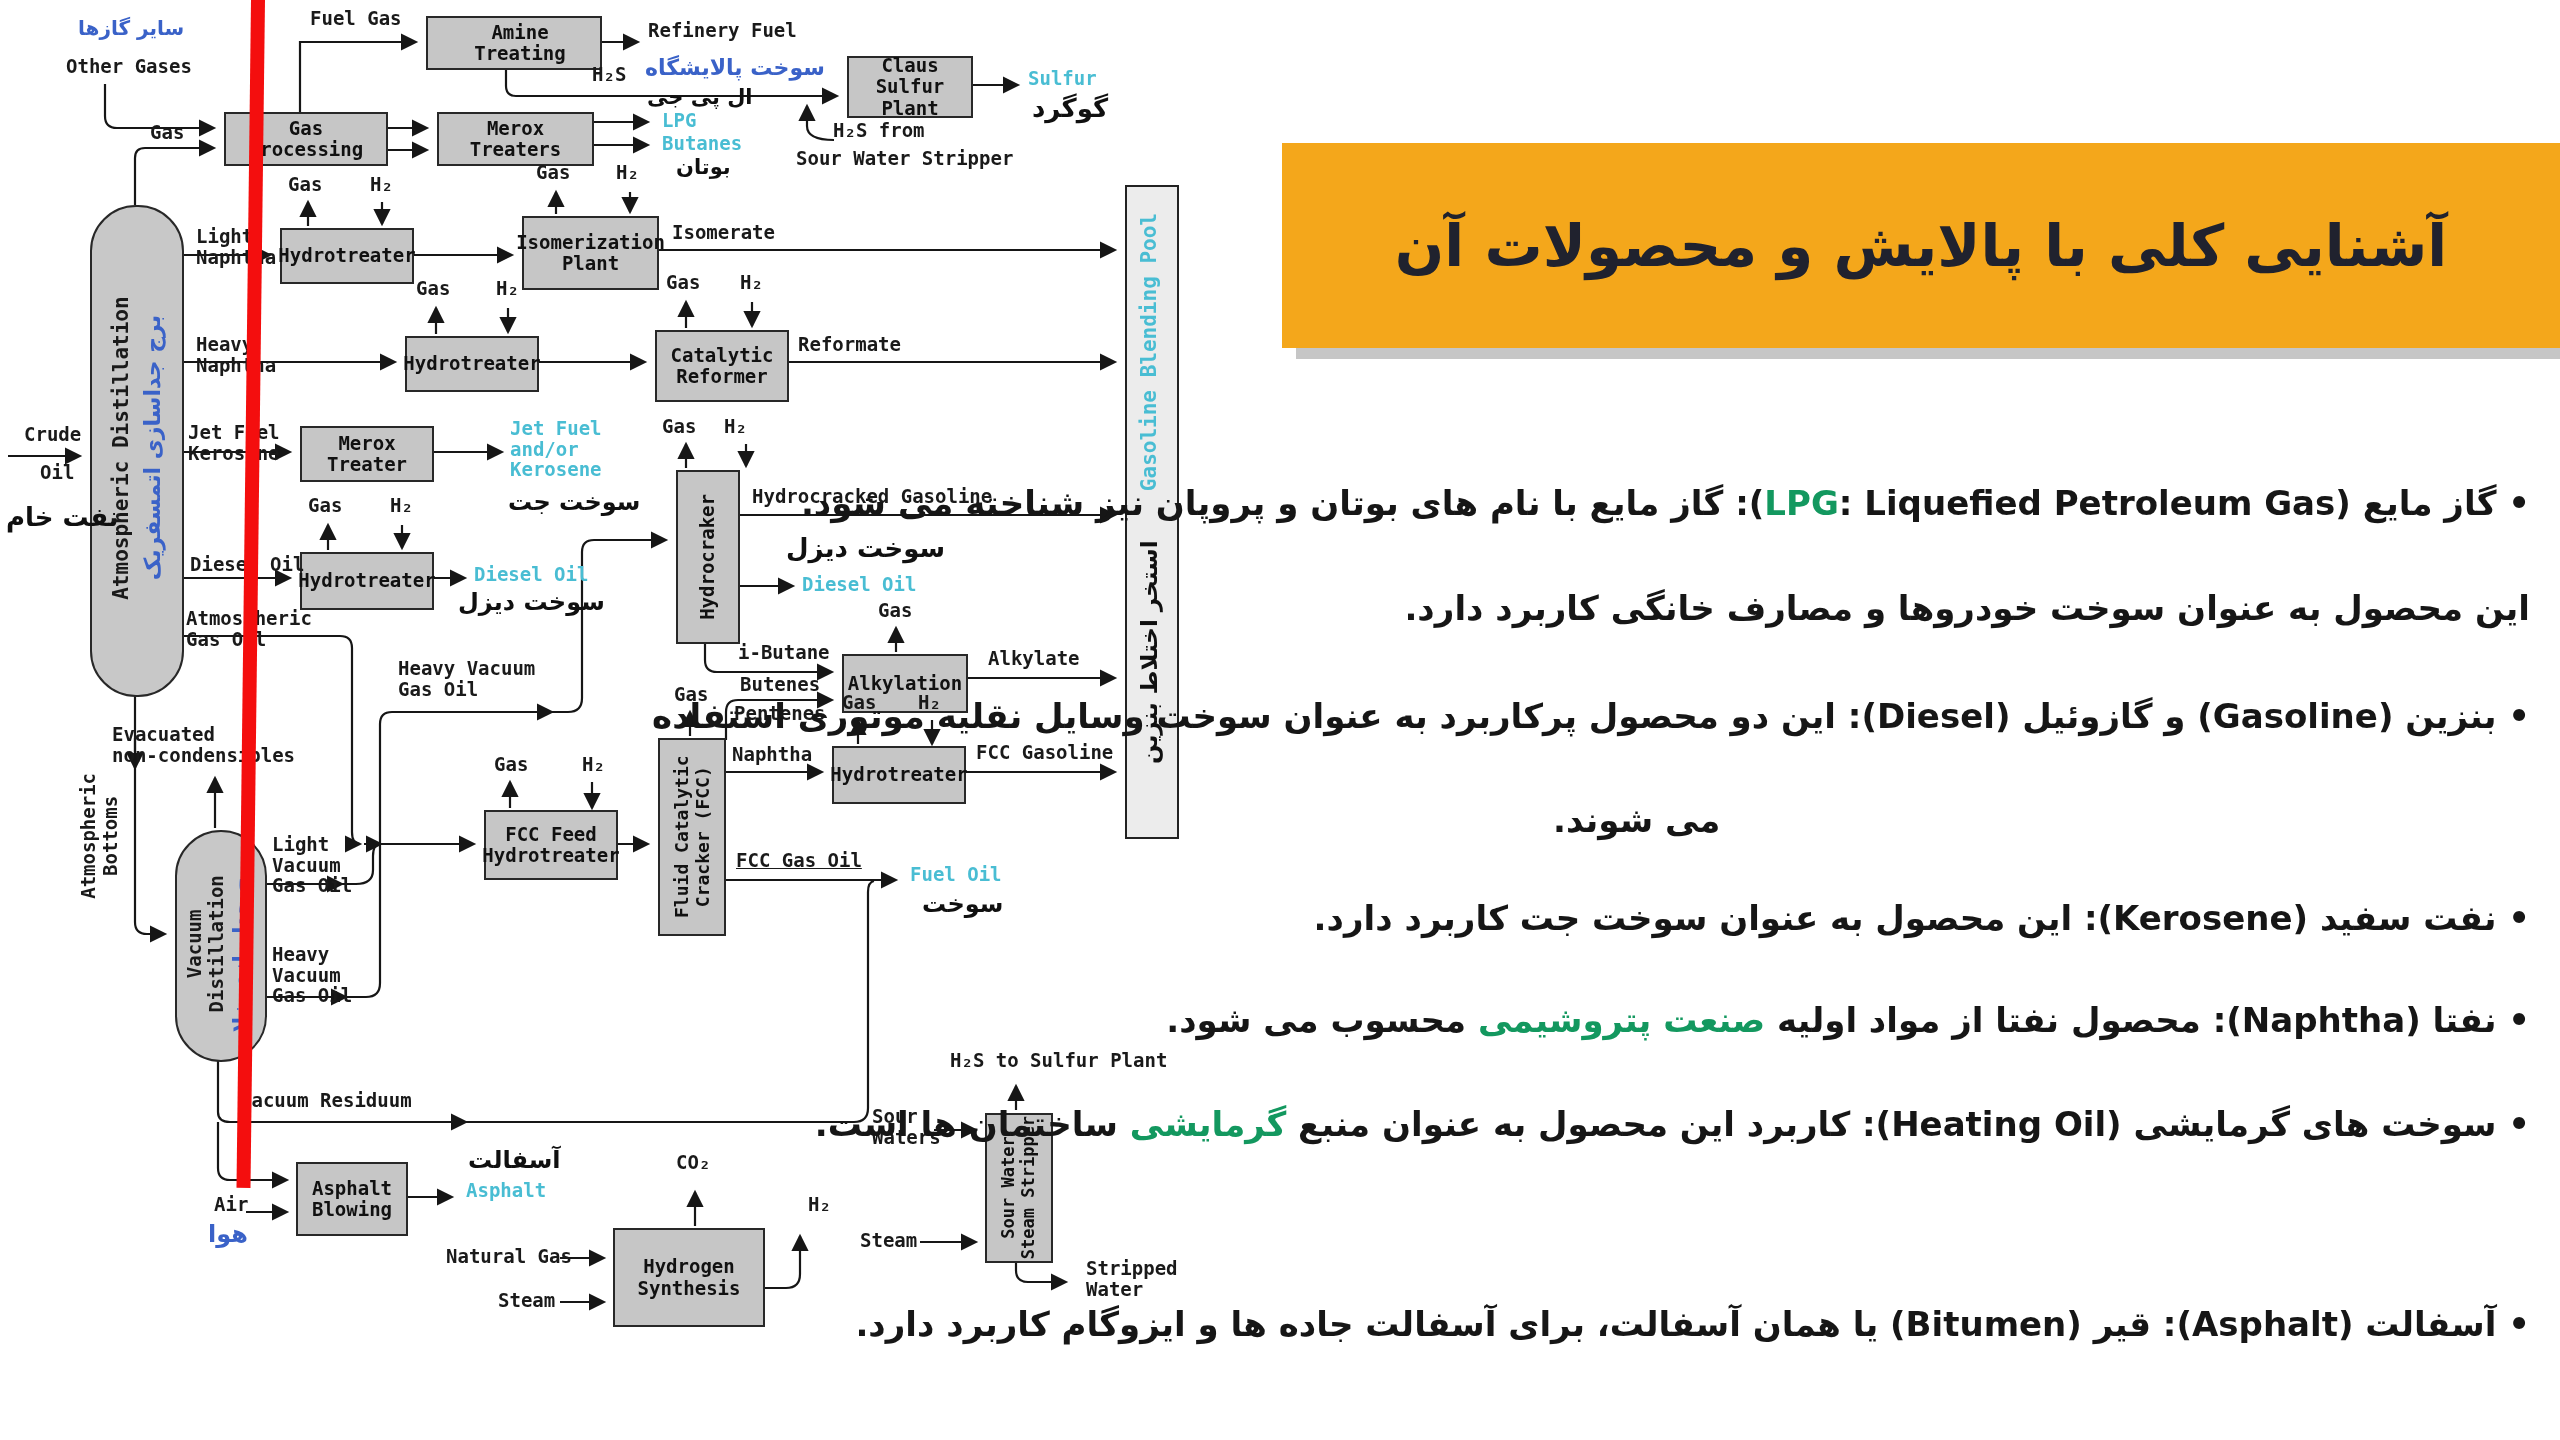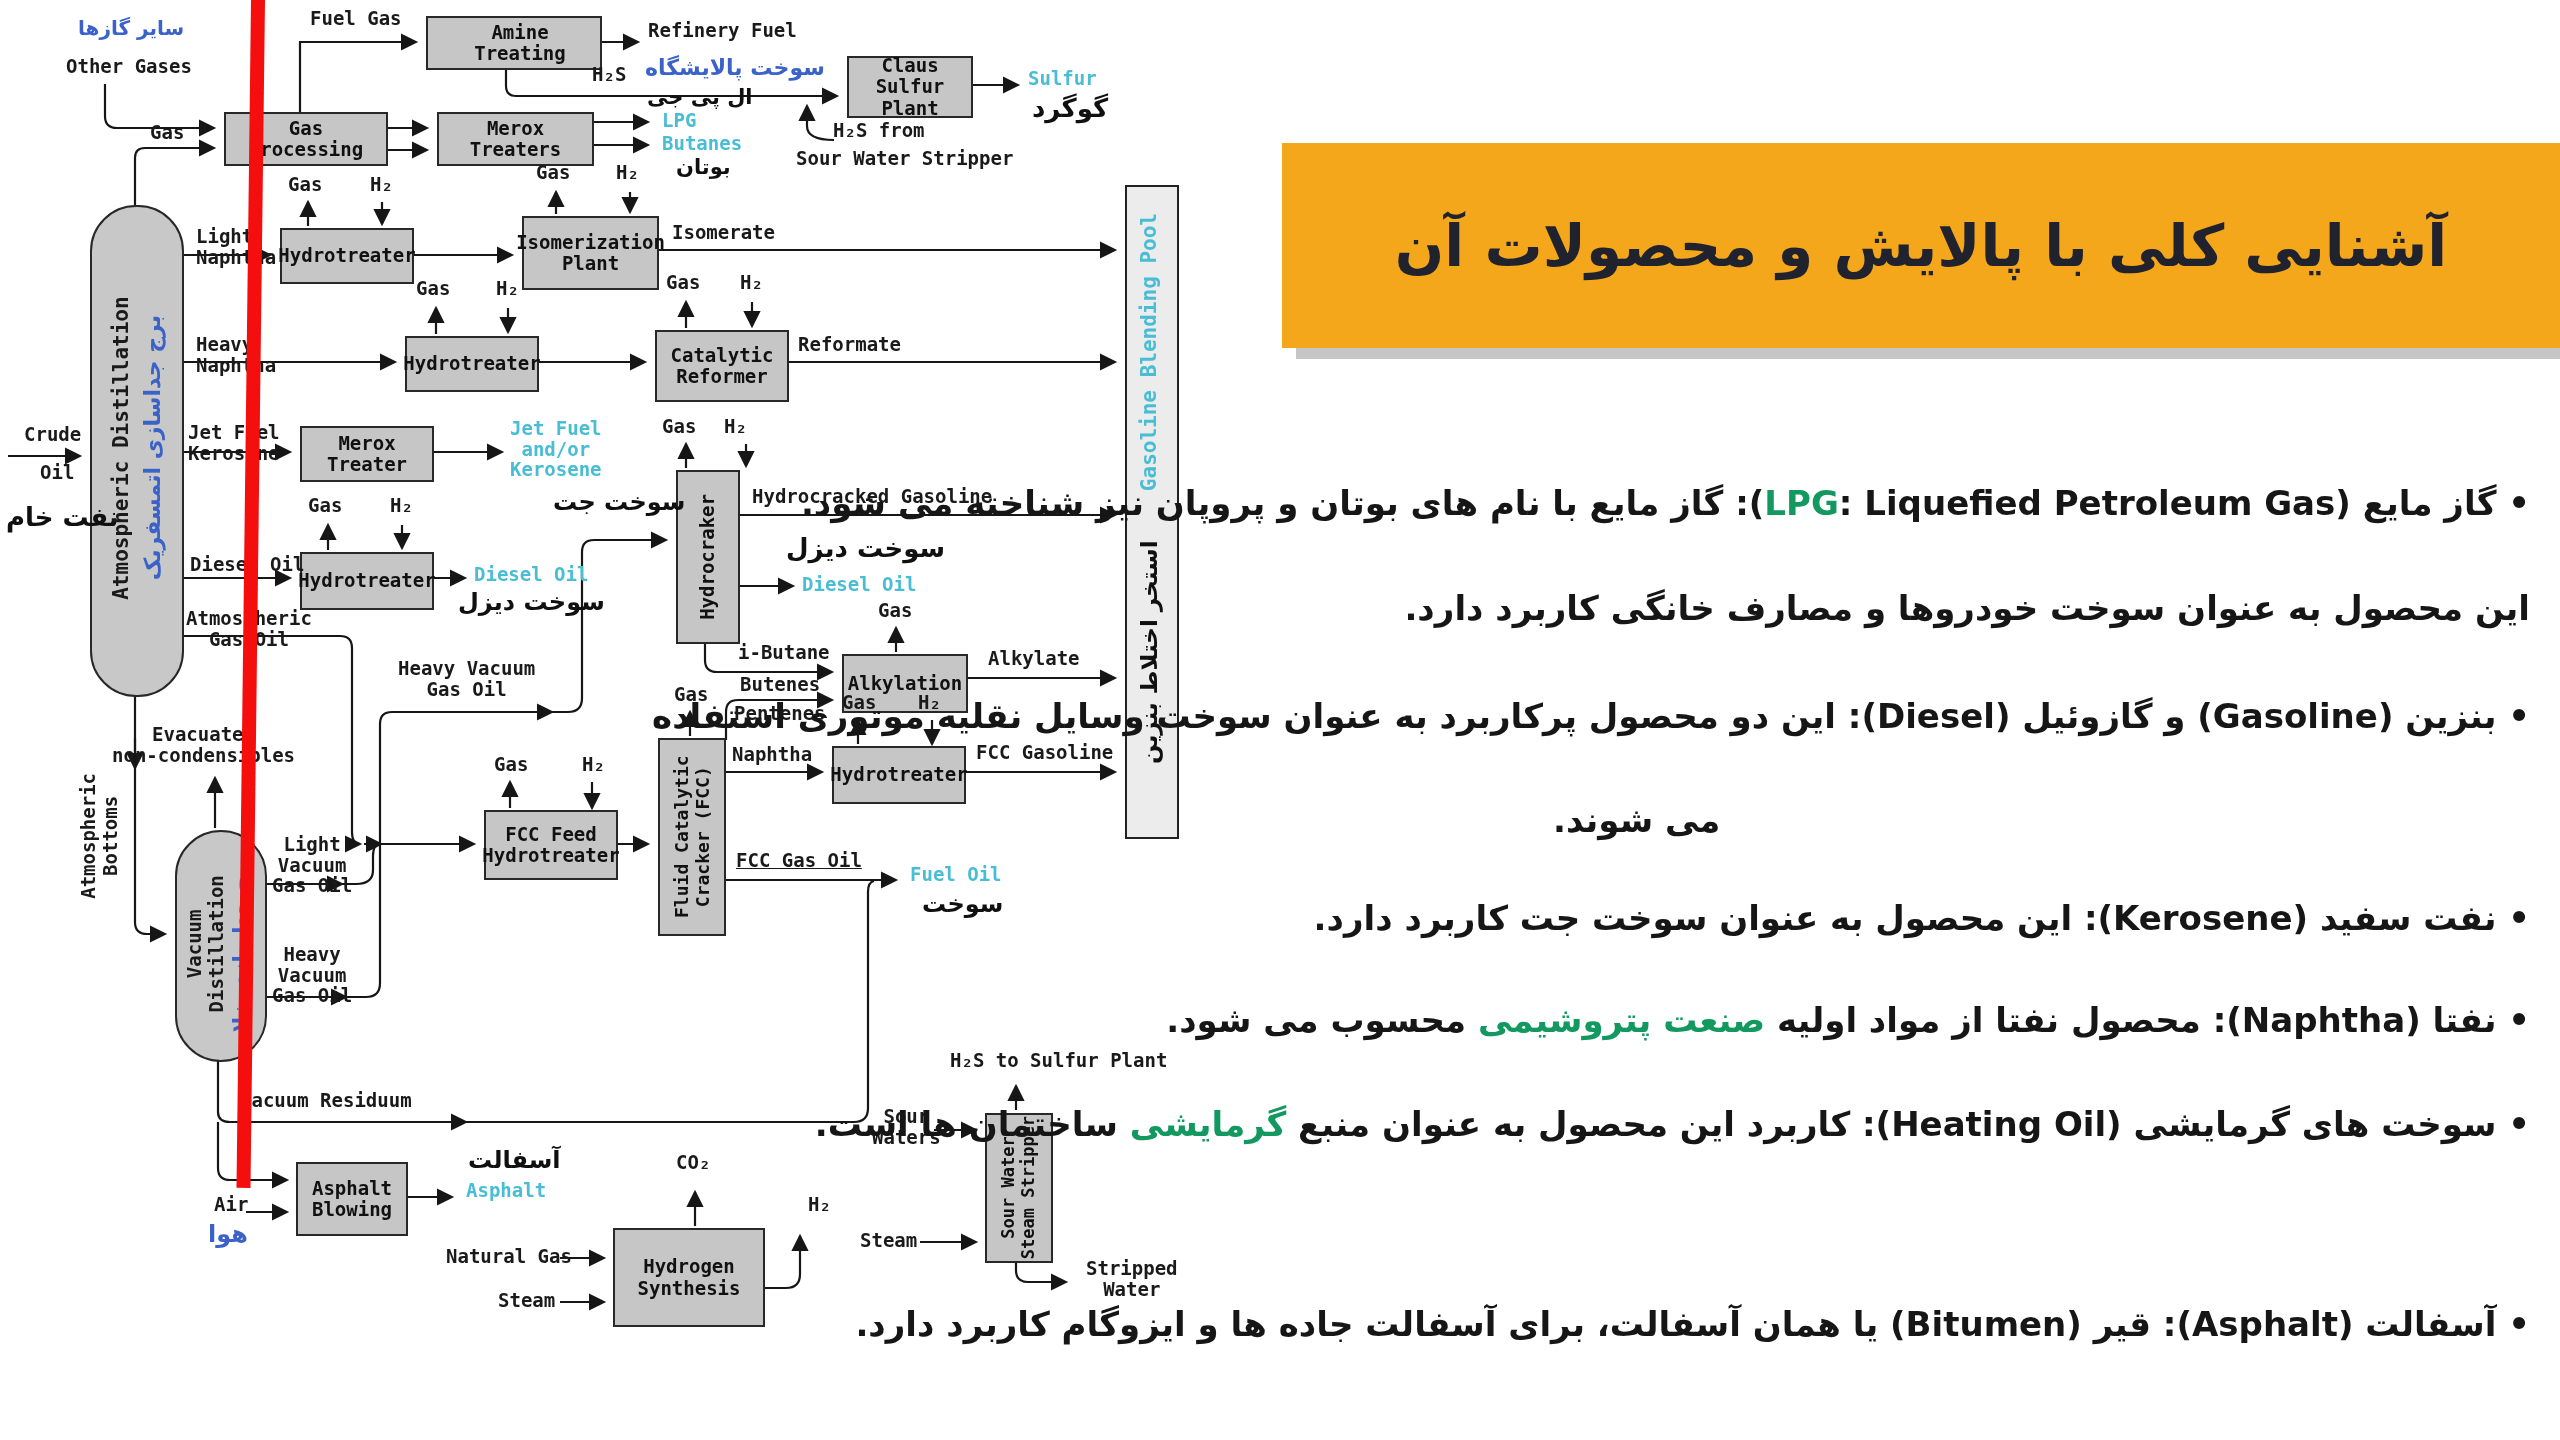--- a/index.html
+++ b/index.html
@@ -5,21 +5,21 @@
   html,body{margin:0;padding:0}
   body{width:2560px;height:1440px;position:relative;background:#fff;overflow:hidden;
        font-family:"DejaVu Sans",sans-serif}
   #stage{position:absolute;inset:0}
   svg.flow{position:absolute;left:0;top:0;z-index:1}
   .lbl{position:absolute;z-index:3;white-space:pre-line;line-height:1.08}
   .k{font-family:"DejaVu Sans Mono",monospace;font-weight:700;font-size:19px;color:#1a1a1a}
   .t{font-family:"DejaVu Sans Mono",monospace;font-weight:700;font-size:19px;color:#49bdd3}
   .p{font-weight:700;font-size:24px;color:#101010;direction:rtl}
   .pb{font-weight:700;font-size:23px;color:#3a62c8;direction:rtl}
-  .ctr{text-align:center}
+  .ctr{text-align:left}
   .box{position:absolute;z-index:2;background:#c6c6c6;border:2px solid #282828;
        display:flex;align-items:center;justify-content:center;text-align:center;
        font-family:"DejaVu Sans Mono",monospace;font-weight:700;font-size:19px;color:#111;
        line-height:1.12;white-space:pre-line}
   .tower{border-radius:46px;background:#c8c8c8}
   .gbpbox{background:#ececec;border:2px solid #222}
   .rwrap{position:absolute;z-index:3;display:flex;align-items:center;justify-content:center}
   .rin{transform:rotate(-90deg);white-space:pre;text-align:center;line-height:1.15}
   #redline{position:absolute;left:251px;top:0;width:14px;height:1188px;background:#f40e0e;
            z-index:40;transform:rotate(0.7deg);transform-origin:top center}
@@ -185,21 +185,21 @@
     <div class="lbl k" style="left: 616px; top: 162px;">H₂</div>
     <div class="lbl k" style="left: 672px; top: 222px;">Isomerate</div>
     <div class="lbl k" style="left: 416px; top: 278px;">Gas</div>
     <div class="lbl k" style="left: 496px; top: 278px;">H₂</div>
     <div class="lbl k" style="left: 666px; top: 272px;">Gas</div>
     <div class="lbl k" style="left: 740px; top: 272px;">H₂</div>
     <div class="lbl k" style="left: 798px; top: 334px;">Reformate</div>
     <div class="lbl t ctr" style="left: 510px; top: 418px;">Jet Fuel
 and/or
 Kerosene</div>
-    <div class="lbl p" style="left: 508px; top: 490px; margin-left: 45px;">سوخت جت</div>
+    <div class="lbl p" style="left: 508px; top: 490px;">سوخت جت</div>
     <div class="lbl k" style="left: 308px; top: 495px;">Gas</div>
     <div class="lbl k" style="left: 390px; top: 495px;">H₂</div>
     <div class="lbl t" style="left: 474px; top: 564px;">Diesel Oil</div>
     <div class="lbl p" style="left: 458px; top: 590px;">سوخت دیزل</div>
     <div class="lbl k" style="left: 662px; top: 416px;">Gas</div>
     <div class="lbl k" style="left: 724px; top: 416px;">H₂</div>
     <div class="lbl k" style="left: 752px; top: 486px;">Hydrocracked Gasoline</div>
     <div class="lbl p" style="left: 786px; top: 534px; font-size: 26px;">سوخت دیزل</div>
     <div class="lbl t" style="left: 802px; top: 574px;">Diesel Oil</div>
     <div class="lbl k" style="left: 738px; top: 642px;">i-Butane</div>

